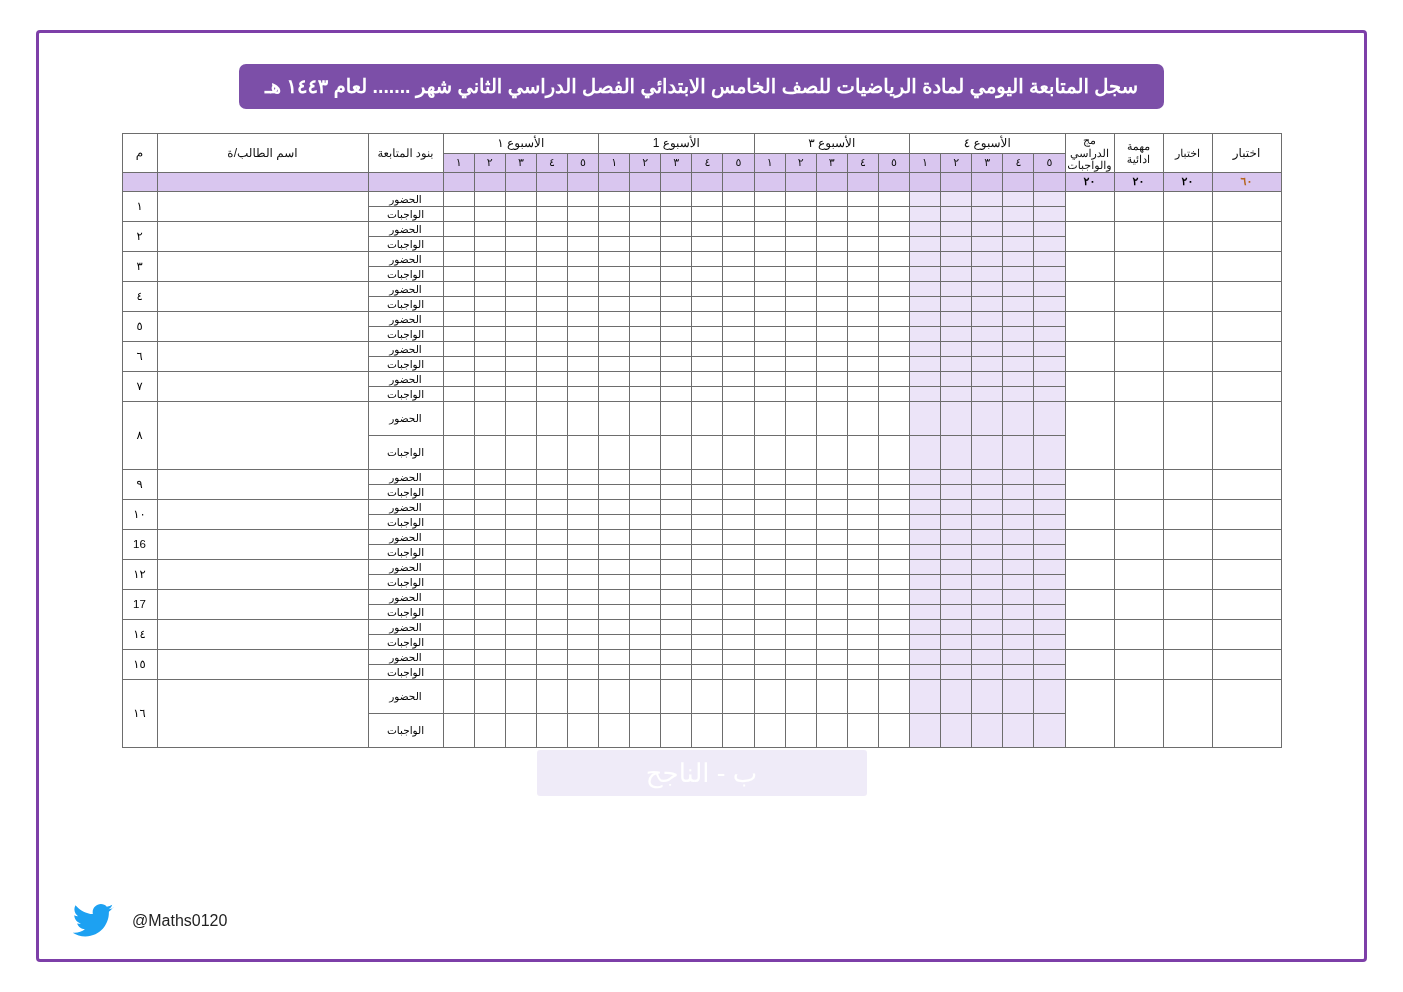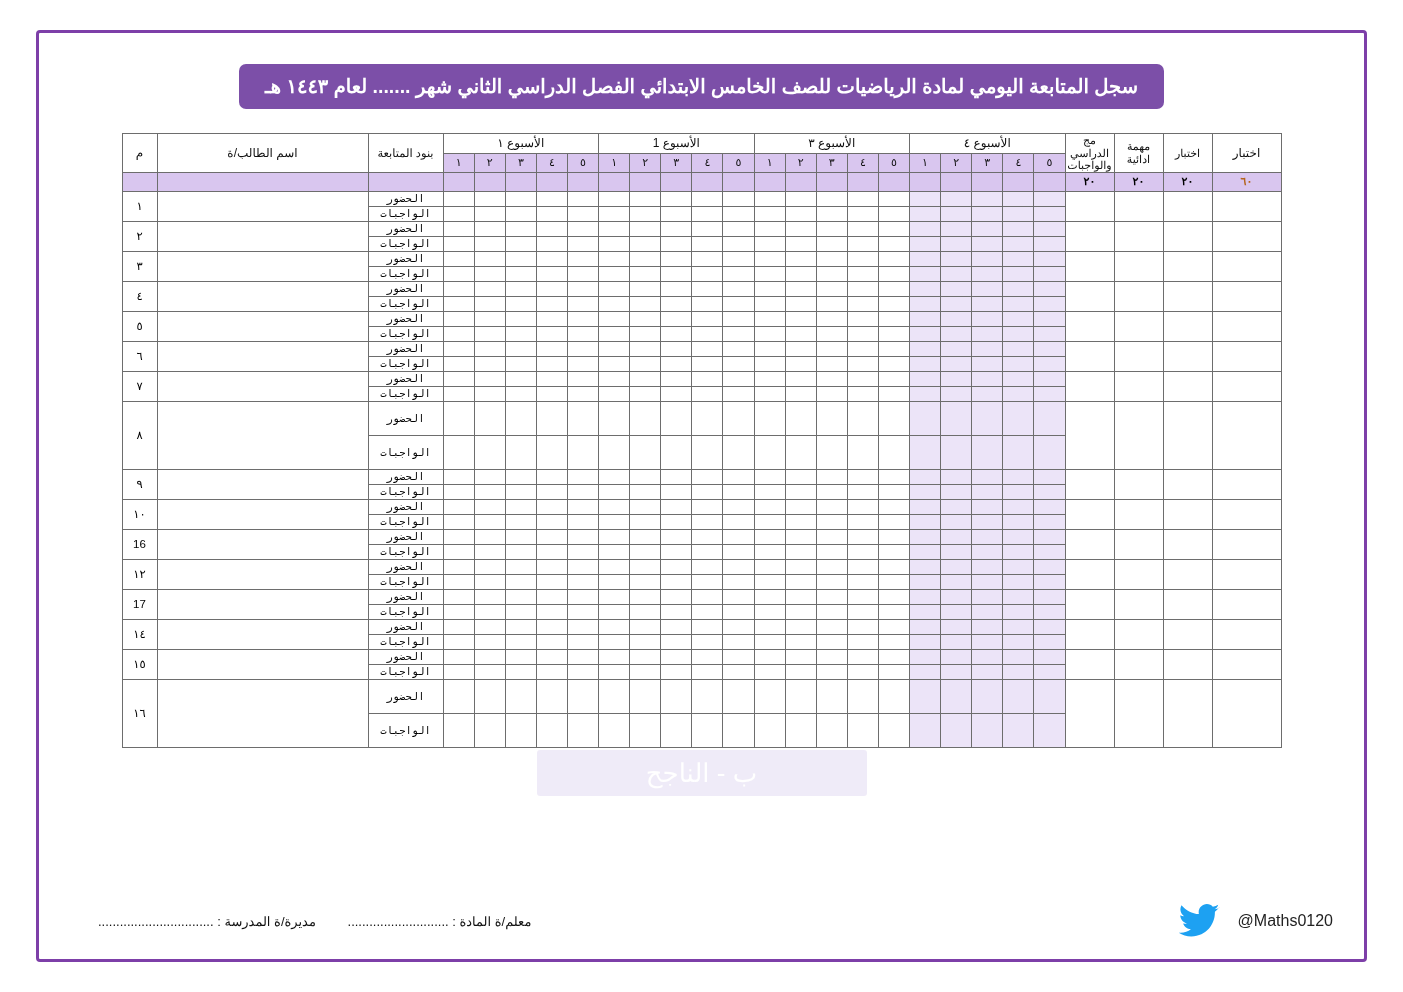--- a/index.html
+++ b/index.html
@@ -107,21 +107,21 @@
   th.h-day{width:21px;font-size:10px;}
   th.h-sum3{width:48px;font-size:11px;line-height:1.15;}
   th.h-total{width:68px;font-size:12px;}
   tr.marks th{
     height:18px;
     font-size:11px;
     background:#d9c6ef;
   }
   td.c-num{font-size:11.5px;}
   td.c-name{}
-  td.c-item{font-size:10.5px;height:14px;font-family:Liberation Mono, monospace;}
+  td.c-item{font-size:10.5px;height:14px;}
   td.c-day{background:#e9e9e9;}
   td.c-day.w4{background:#ece4f8;}
   td.c-sum{}
   td.c-total{background:#fdf0d4;}
   tr.row-h td.c-item, tr.row-w td.c-item{font-size:10.5px;}
   .tall td{height:33px;}
 
   
   .footer{
     position:absolute;
@@ -1075,24 +1075,20 @@
             <td class="c-day"></td>
             <td class="c-day"></td>
             <td class="c-day"></td>
             <td class="c-item">الواجبات</td>
           </tr>
         </tbody>
     </table>
   </div>
 
   <div class="footer">
-    <div class="sig-line">
-      <span>معلم/ة المادة : ............................</span>
-      <span>مديرة/ة المدرسة : ................................</span>
-    </div>
     <div class="twitter">
       <span class="tw-icon">
         <svg width="42" height="34" viewBox="0 0 48 40">
           <path fill="#1da1f2" d="M48 4.7c-1.8.8-3.7 1.3-5.7 1.6 2-1.2 3.6-3.2 4.3-5.5-1.9 1.1-4 1.9-6.3 2.4C38.6 1.2 36.1 0 33.3 0c-5.3 0-9.7 4.3-9.7 9.7 0 .8.1 1.5.3 2.2C15.9 11.5 8.4 7.5 3.4 1.4c-.8 1.4-1.3 3.1-1.3 4.9 0 3.4 1.7 6.3 4.3 8.1-1.6 0-3.1-.5-4.4-1.2v.1c0 4.7 3.3 8.6 7.8 9.5-.8.2-1.7.3-2.6.3-.6 0-1.2-.1-1.8-.2 1.2 3.9 4.8 6.7 9.1 6.7-3.3 2.6-7.5 4.2-12.1 4.2-.8 0-1.6 0-2.3-.1 4.3 2.8 9.4 4.4 14.9 4.4 17.9 0 27.7-14.8 27.7-27.7v-1.3c1.9-1.4 3.6-3.1 4.9-5z"></path>
         </svg>
       </span>
       <span class="tw-handle">@Maths0120</span>
     </div>
   </div>
 

